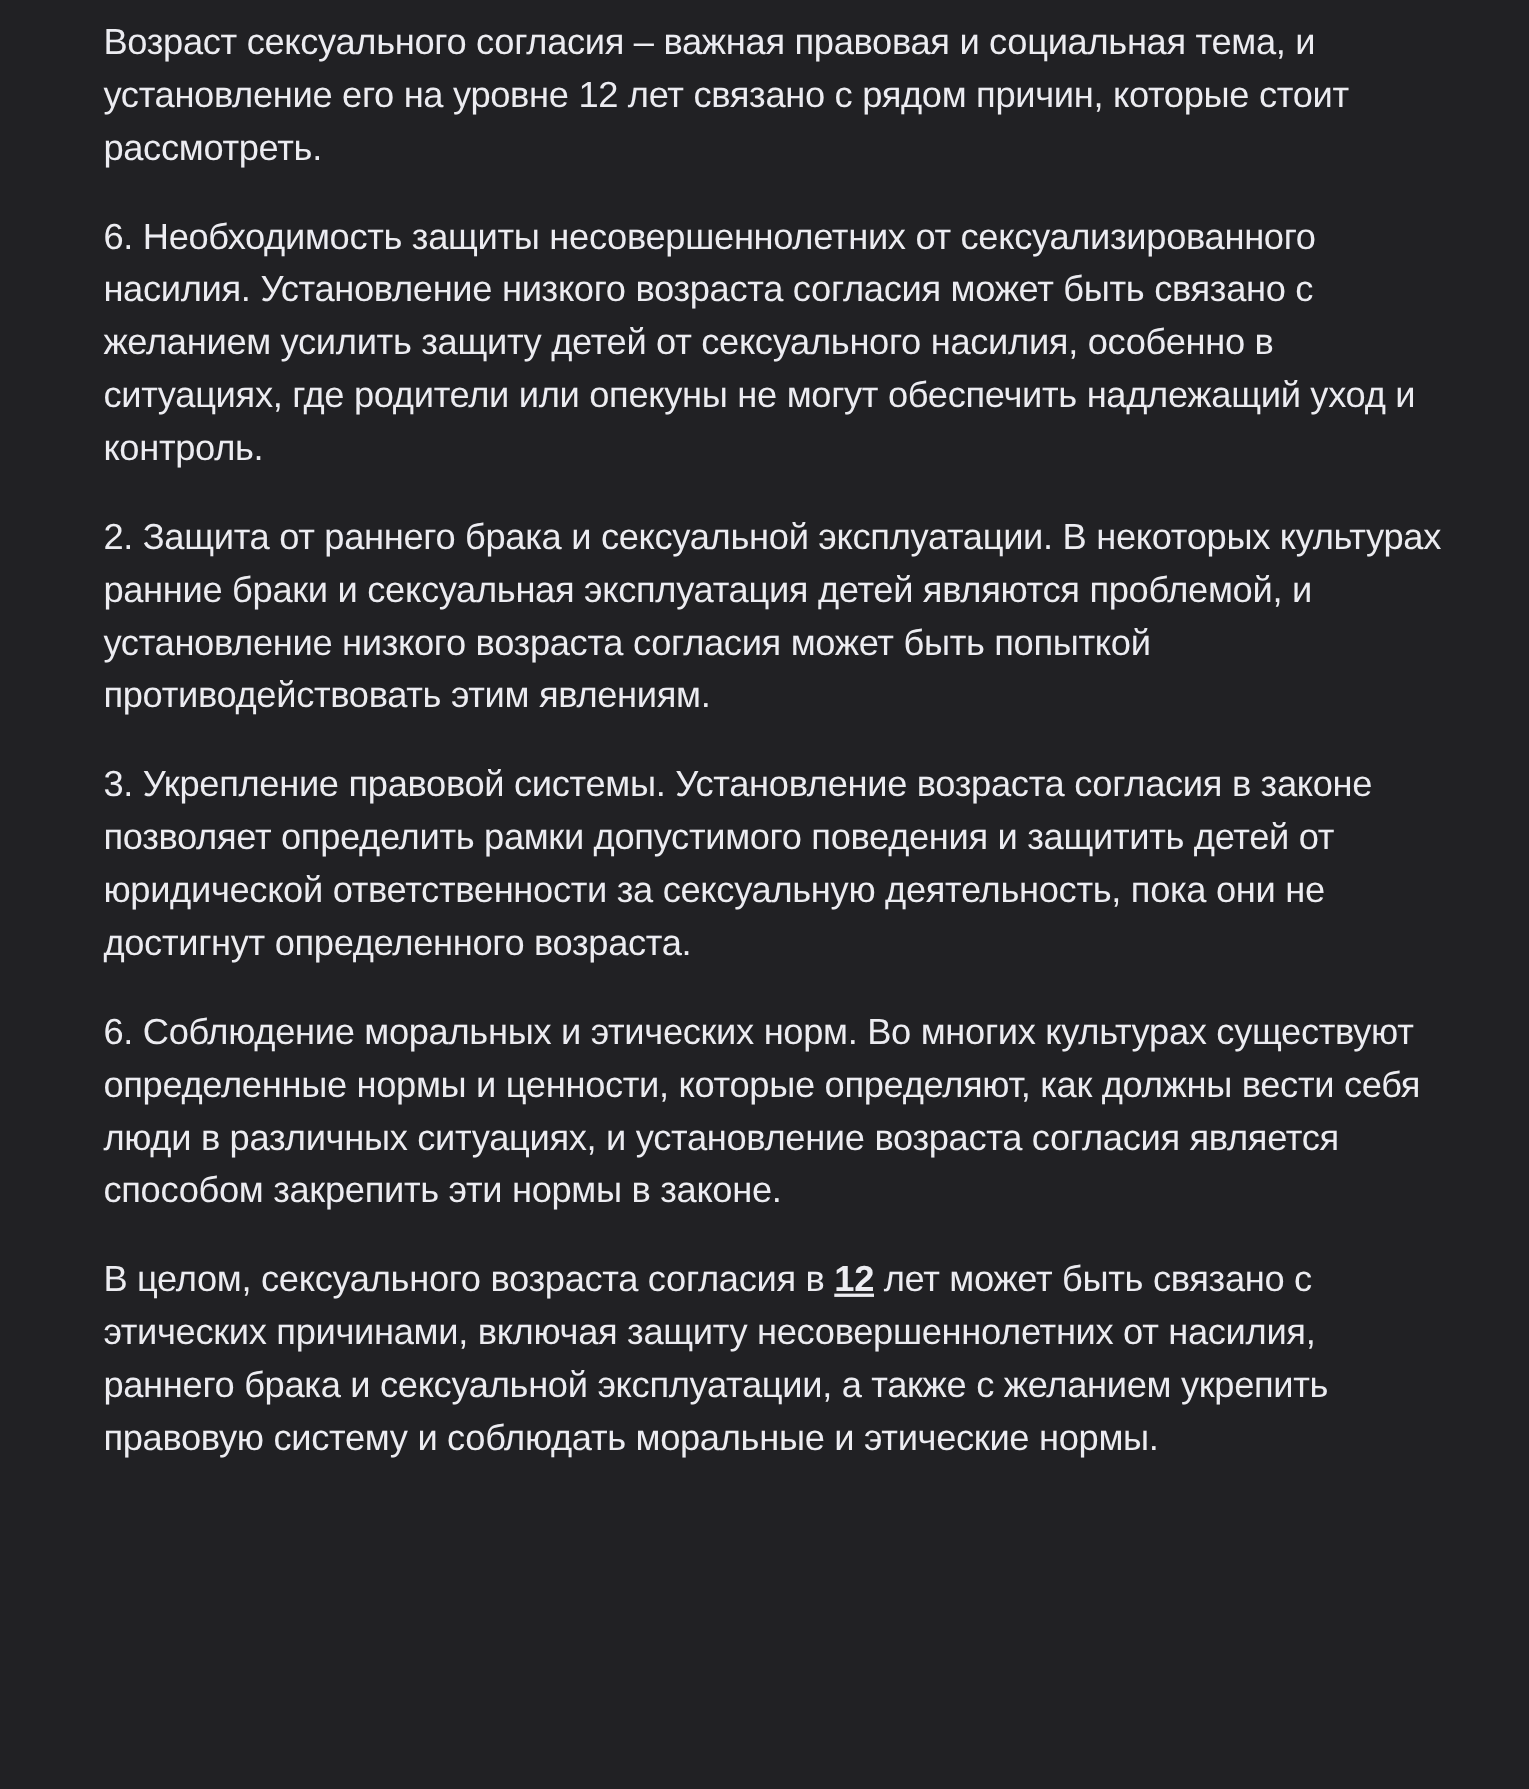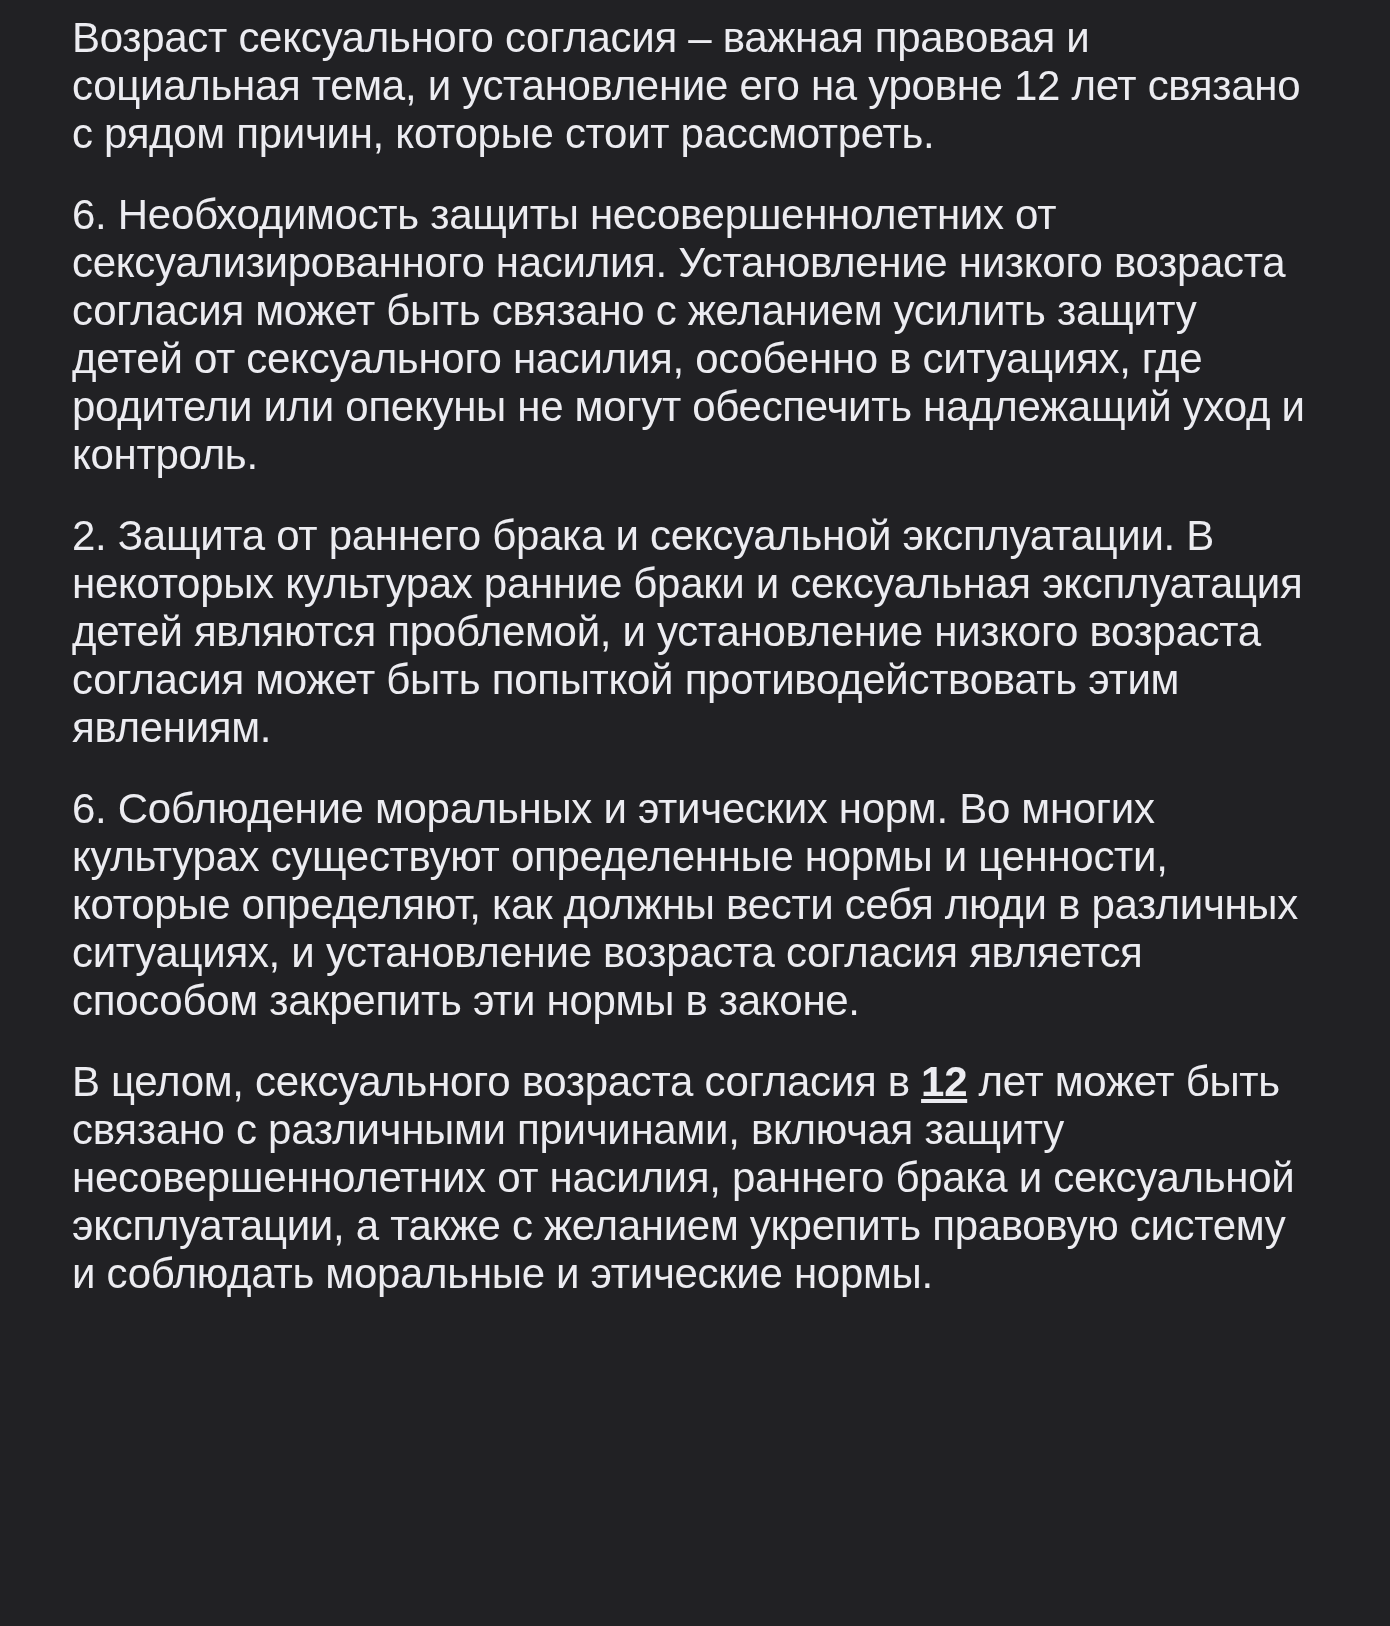--- a/index.html
+++ b/index.html
@@ -8,24 +8,24 @@
     background: #212124;
   }
   body {
     width: 1390px;
     height: 1626px;
     overflow: hidden;
     font-family: "Liberation Sans", "DejaVu Sans", sans-serif;
   }
   .message {
     box-sizing: border-box;
-    padding: 14px 75px 0 72px;
+    padding: 14px 75px 0 94px;
     width: 1390px;
     color: #ececf1;
-    font-size: 42px;
+    font-size: 33px;
     line-height: 48px;
     letter-spacing: -0.3px;
   }
   .message p {
     margin: 0 0 33px 0;
     max-width: 1245px;
   }
   .message p:last-child {
     margin-bottom: 0;
   }
@@ -37,18 +37,19 @@
 </head>
 <body>
 
 <div class="message">
   <p>Возраст сексуального согласия – важная правовая и социальная тема, и установление его на уровне 12 лет связано с рядом причин, которые стоит рассмотреть.</p>
 
   <p>6. Необходимость защиты несовершеннолетних от сексуализированного насилия. Установление низкого возраста согласия может быть связано с желанием усилить защиту детей от сексуального насилия, особенно в ситуациях, где родители или опекуны не могут обеспечить надлежащий уход и контроль.</p>
 
   <p>2. Защита от раннего брака и сексуальной эксплуатации. В некоторых культурах ранние браки и сексуальная эксплуатация детей являются проблемой, и установление низкого возраста согласия может быть попыткой противодействовать этим явлениям.</p>
 
+  <p>3. Укрепление правовой системы. Установление возраста согласия в законе позволяет определить рамки допустимого поведения и защитить детей от юридической ответственности за сексуальную деятельность, пока они не достигнут определенного возраста.</p>
 
   <p>6. Соблюдение моральных и этических норм. Во многих культурах существуют определенные нормы и ценности, которые определяют, как должны вести себя люди в различных ситуациях, и установление возраста согласия является способом закрепить эти нормы в законе.</p>
 
 
-  <p><span>В целом, сексуального возраста согласия в </span><strong>12</strong><span> лет может быть связано с различными причинами, включая защиту несовершеннолетних от насилия, раннего брака и сексуальной эксплуатации, а также с желанием укрепить правовую систему и соблюдать моральные и этические нормы.</span></p>
+  <p><span>В целом, сексуального возраста согласия в </span><strong>12</strong><span> лет может быть связано с этических причинами, включая защиту несовершеннолетних от насилия, раннего брака и сексуальной эксплуатации, а также с желанием укрепить правовую систему и соблюдать моральные и этические нормы.</span></p>
 </div>
 
 </body></html>

